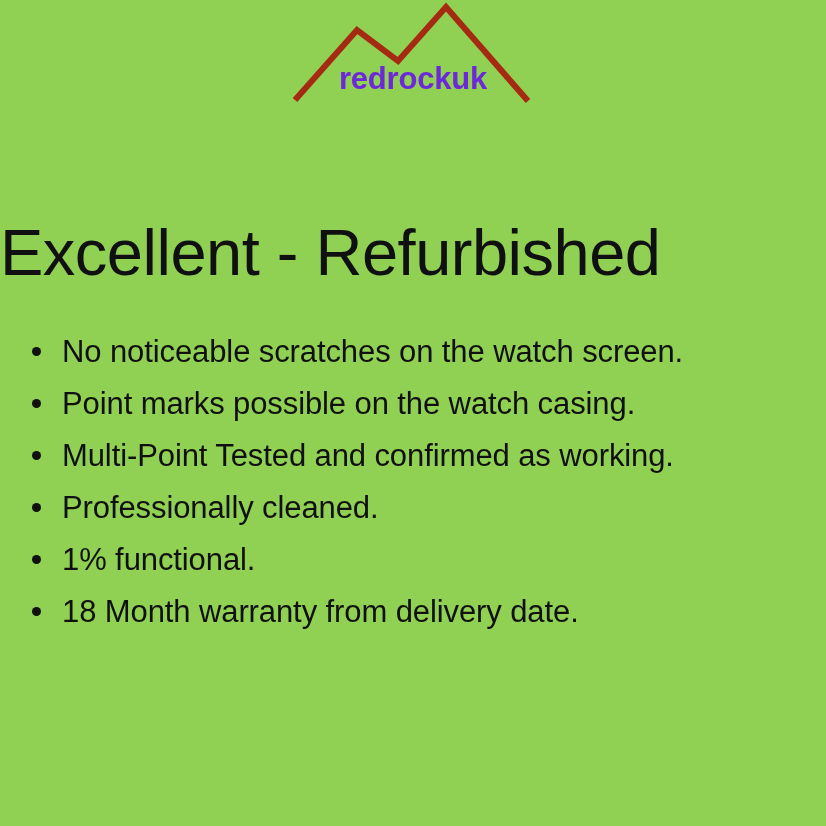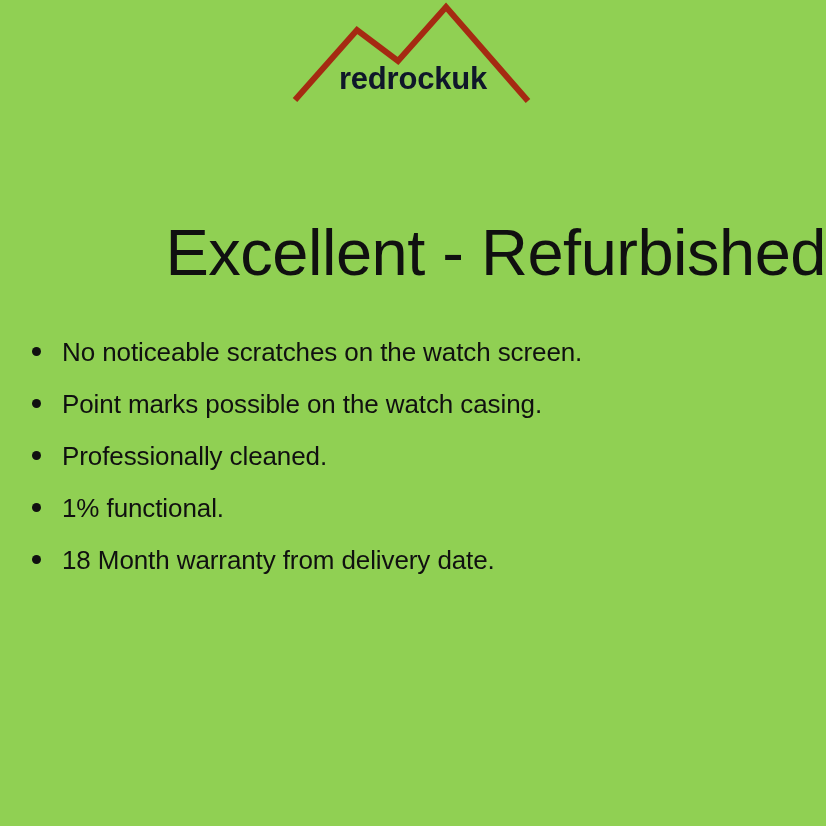--- a/index.html
+++ b/index.html
@@ -39,32 +39,32 @@
   .brand-wordmark {
     position: absolute;
     left: 0;
     top: 63px;
     width: 826px;
     text-align: center;
     font-family: "Liberation Sans", sans-serif;
     font-size: 31px;
     font-weight: 700;
     letter-spacing: -0.2px;
-    color: #0f172a;
+    color: #6d28d9;
     line-height: 1;
     user-select: none;
   }
 
   
   .headline {
     position: absolute;
     left: 0;
     top: 176px;
     width: 826px;
-    text-align: right;
+    text-align: left;
     font-family: "Liberation Sans", sans-serif;
     font-size: 65px;
     font-weight: 400;
     color: #101010;
     line-height: 1.0;
     letter-spacing: -0.5px;
     white-space: nowrap;
   }
 
   
@@ -75,21 +75,21 @@
     width: 790px;
     margin: 0;
     padding: 0;
     list-style: none;
   }
   .feature-item {
     position: relative;
     height: 52px;
     padding-left: 36px;
     font-family: "Liberation Sans", sans-serif;
-    font-size: 26px;
+    font-size: 31px;
     font-weight: 400;
     color: #101010;
     line-height: 46px;
     letter-spacing: -0.1px;
     white-space: nowrap;
   }
   .feature-bullet {
     position: absolute;
     left: 6px;
     top: 18px;
@@ -121,20 +121,24 @@
     <li class="feature-item">
       <span class="feature-bullet"></span>
       <span class="feature-text">No noticeable scratches on the watch screen.</span>
     </li>
     <li class="feature-item">
       <span class="feature-bullet"></span>
       <span class="feature-text">Point marks possible on the watch casing.</span>
     </li>
     <li class="feature-item">
       <span class="feature-bullet"></span>
+      <span class="feature-text">Multi-Point Tested and confirmed as working.</span>
+    </li>
+    <li class="feature-item">
+      <span class="feature-bullet"></span>
       <span class="feature-text">Professionally cleaned.</span>
     </li>
     <li class="feature-item">
       <span class="feature-bullet"></span>
       <span class="feature-text">1% functional.</span>
     </li>
     <li class="feature-item">
       <span class="feature-bullet"></span>
       <span class="feature-text">18 Month warranty from delivery date.</span>
     </li>

